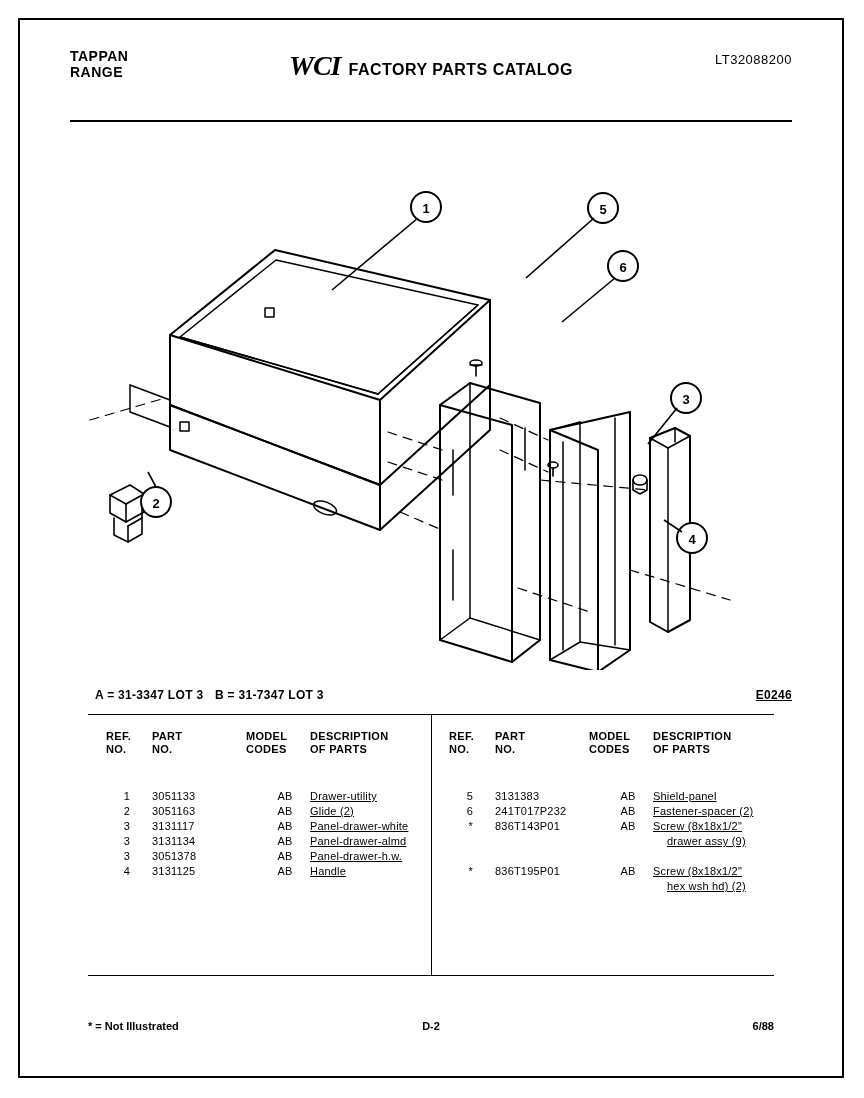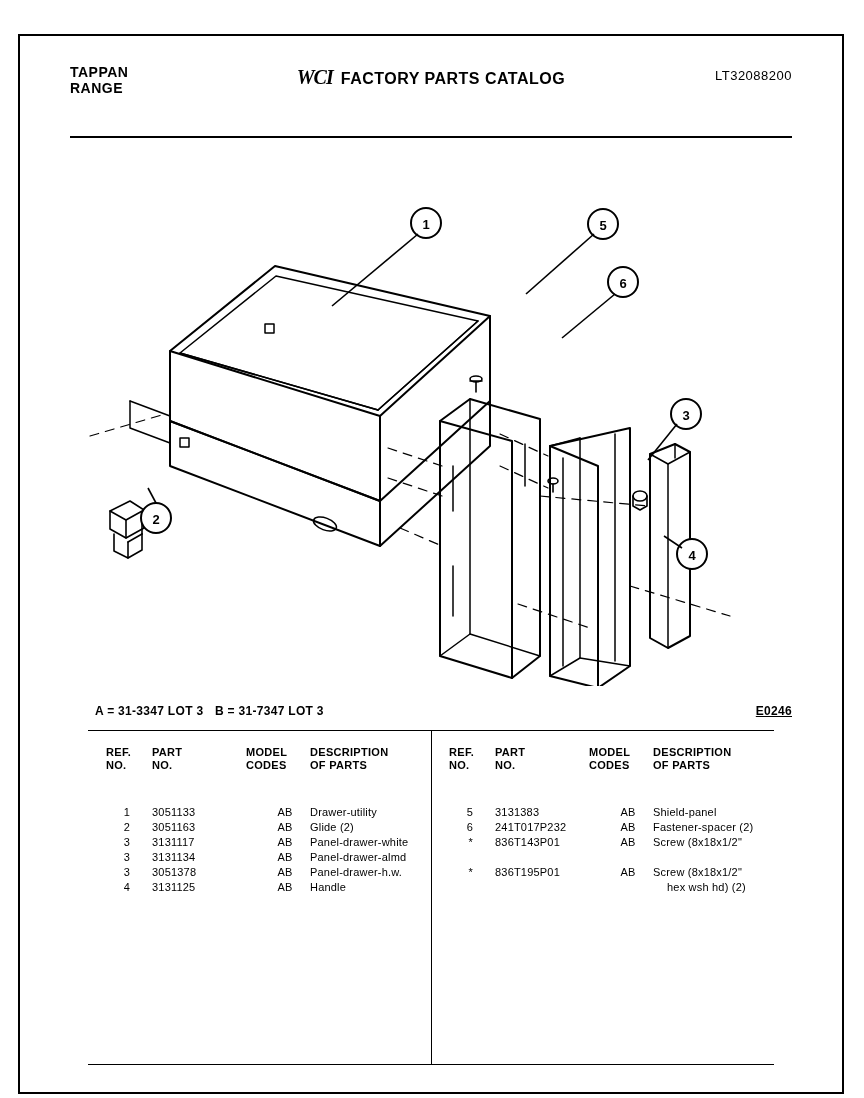--- a/index.html
+++ b/index.html
@@ -16,21 +16,20 @@
     overflow: hidden;
   }
   .page {
     position: absolute;
     left: 18px;
     top: 18px;
     width: 826px;
     height: 1060px;
     border: 2px solid #000;
     box-sizing: border-box;
-    margin-top: 16px;
   }
   .inner {
     position: absolute;
     left: 0; top: 0; right: 0; bottom: 0;
     padding: 0;
   }
   
   .header {
     position: absolute;
     left: 50px;
@@ -54,21 +53,21 @@
     transform: translateX(-50%);
     white-space: nowrap;
     font-size: 16px;
     font-weight: bold;
     letter-spacing: 0.5px;
   }
   .catalog-title .wci {
     font-family: "Liberation Serif", serif;
     font-style: italic;
     font-weight: bold;
-    font-size: 20px;
+    font-size: 28px;
     letter-spacing: -1px;
     margin-right: 8px;
   }
   .doc-number {
     position: absolute;
     right: 0;
     top: 4px;
     font-size: 13px;
     letter-spacing: 0.5px;
     text-align: right;
@@ -101,21 +100,21 @@
   }
   .lot-a { position: absolute; left: 25px; top: 0; }
   .lot-b { position: absolute; left: 145px; top: 0; }
   .fig-code { position: absolute; right: 0; top: 0; font-weight: bold; text-decoration: underline; }
   
   .table-wrap {
     position: absolute;
     left: 68px;
     right: 68px;
     top: 694px;
-    height: 335px;
+    height: 262px;
   }
   .table-top-rule {
     position: absolute; left: 0; right: 0; top: 0;
     border-top: 1.5px solid #000;
   }
   .table-bot-rule {
     position: absolute; left: 0; right: 0; bottom: 0;
     border-top: 1.5px solid #000;
   }
   .table-mid-rule {
@@ -153,21 +152,21 @@
   .row {
     position: relative;
     height: 15px;
     font-size: 11px;
     letter-spacing: 0.2px;
   }
   .row span { position: absolute; top: 0; }
   .cell-ref  { left: 18px;  width: 46px; text-align: right; padding-right: 22px; box-sizing: border-box; }
   .cell-part { left: 64px;  width: 98px; }
   .cell-mod  { left: 162px; width: 70px; text-align: center; }
-  .cell-desc { left: 222px; width: 175px; }
+  .cell-desc { left: 222px; width: 175px; text-decoration: underline; }
   .row.cont .cell-desc { left: 236px; }
   
   .footer {
     position: absolute;
     left: 68px;
     right: 68px;
     top: 1000px;
     height: 20px;
     font-size: 11px;
     font-weight: bold;
@@ -417,31 +416,39 @@
             <span class="cell-part">241T017P232</span>
             <span class="cell-mod">AB</span>
             <span class="cell-desc">Fastener-spacer (2)</span>
           </div>
           <div class="row">
             <span class="cell-ref">*</span>
             <span class="cell-part">836T143P01</span>
             <span class="cell-mod">AB</span>
             <span class="cell-desc">Screw (8x18x1/2"</span>
           </div>
+          <div class="row cont">
+            <span class="cell-desc">drawer assy (9)</span>
+          </div>
           <div class="row">
             <span class="cell-desc"></span>
           </div>
           <div class="row">
             <span class="cell-ref">*</span>
             <span class="cell-part">836T195P01</span>
             <span class="cell-mod">AB</span>
             <span class="cell-desc">Screw (8x18x1/2"</span>
           </div>
           <div class="row cont">
             <span class="cell-desc">hex wsh hd) (2)</span>
           </div>
         </div>
       </div>
     </div>
 
+    <div class="footer">
+      <span class="footnote">* = Not Illustrated</span>
+      <span class="page-no">D-2</span>
+      <span class="date">6/88</span>
+    </div>
 
   </div>
 </div>
 
 </body></html>

